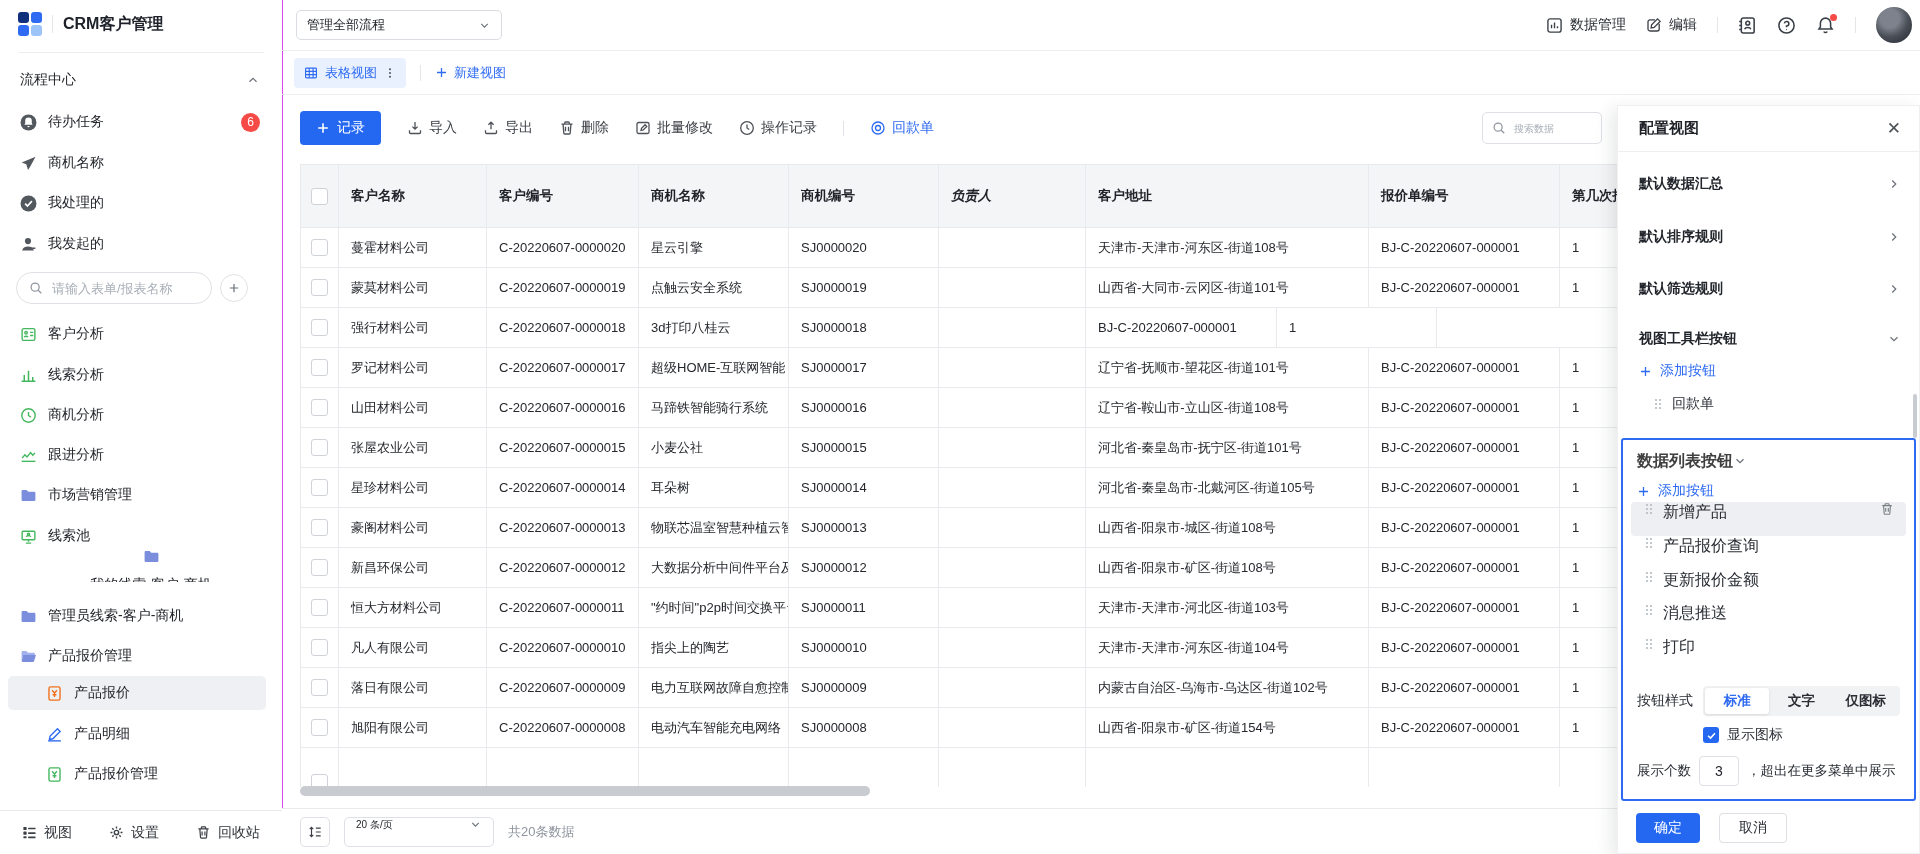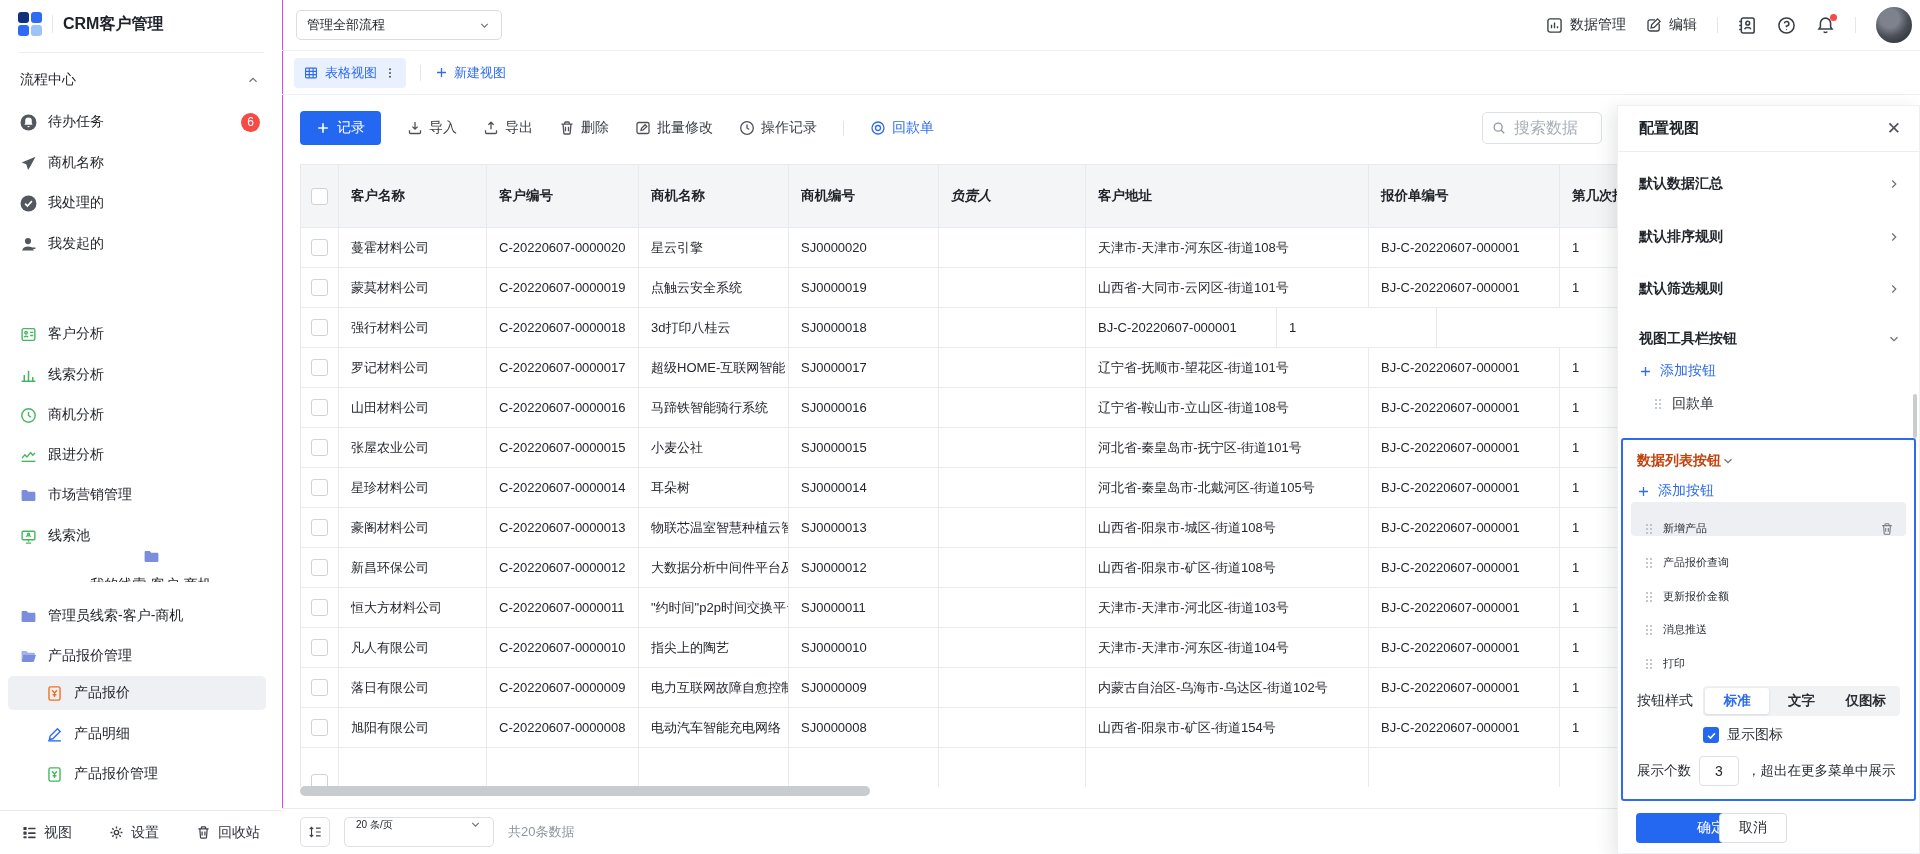--- a/index.html
+++ b/index.html
@@ -54,21 +54,21 @@
   .tab-div{width:1px;height:16px;background:#e4e6ea;}
   .newview{display:flex;align-items:center;gap:6px;color:#2e6bf2;font-size:13px;}
 
   .toolbar{position:absolute;top:111px;left:18px;height:34px;display:flex;align-items:center;gap:26px;}
   .btn-record{height:34px;background:#2468f2;color:#fff;border-radius:4px;padding:0 16px;display:flex;align-items:center;gap:7px;font-size:14px;}
   .tb-act{display:flex;align-items:center;gap:6px;font-size:14px;color:#3c4046;}
   .tb-div{width:1px;height:15px;background:#e0e3e7;}
   .tb-blue{color:#2e6bf2;}
   .search-box{position:absolute;top:112px;left:1200px;width:120px;height:32px;border:1px solid #dde0e5;border-radius:5px;
               display:flex;align-items:center;gap:6px;padding:0 9px;box-sizing:border-box;background:#fff;}
-  .search-box input{border:none;outline:none;width:76px;font-size:16px;background:transparent;color:#a16207;}
+  .search-box input{border:none;outline:none;width:76px;font-size:10px;background:transparent;color:#a16207;}
   .search-box input::placeholder{color:#a9afb8;}
 
   
   .table{position:absolute;top:164px;left:18px;width:1334px;border:1px solid #e8eaed;border-bottom:none;box-sizing:border-box;overflow:hidden;background:#fff;}
   .thead,.tr{display:flex;width:1420px;}
   .thead{height:62px;background:#f4f5f7;}
   .th,.td{box-sizing:border-box;border-right:1px solid #e8eaed;display:flex;align-items:center;padding:0 12px;white-space:nowrap;overflow:hidden;}
   .th{font-weight:700;font-size:13.5px;color:#1f2329;}
   .td{font-size:13px;color:#24272c;}
   .tr{height:39px;border-top:1px solid #e8eaed;background:#fff;}
@@ -89,35 +89,35 @@
          box-shadow:-6px 4px 16px rgba(31,35,41,.10);border:1px solid #eef0f2;box-sizing:border-box;}
   .p-title{position:absolute;top:0;left:0;right:0;height:45px;display:flex;align-items:center;justify-content:space-between;padding:0 18px 0 21px;box-sizing:border-box;}
   .p-title .t{font-size:15px;font-weight:700;color:#1f2329;}
   .p-close{font-size:17px;color:#4e5258;line-height:1;}
   .p-tdiv{position:absolute;top:45px;left:0;right:0;height:1px;background:#eceef1;}
   .p-sec{position:absolute;left:21px;right:18px;height:36px;display:flex;align-items:center;justify-content:space-between;font-size:14px;font-weight:700;color:#22262c;}
   .p-add{position:absolute;left:21px;height:26px;display:flex;align-items:center;gap:8px;color:#2e6bf2;font-size:14px;}
   .p-item{position:absolute;left:35px;height:28px;display:flex;align-items:center;gap:9px;font-size:14px;color:#2a2e34;}
   .p-thumb{position:absolute;right:2px;top:288px;width:4px;height:44px;border-radius:2px;background:#c9ccd1;}
   .pbox{position:absolute;left:3px;right:3px;top:332px;height:363px;border:2px solid #2e6bf2;border-radius:3px;box-sizing:border-box;background:#fff;}
-  .pb-sec{position:absolute;top:6px;left:14px;right:14px;height:30px;display:flex;align-items:center;font-size:14px;font-weight:700;color:#c2410c;}
+  .pb-sec{position:absolute;top:6px;left:14px;right:14px;height:30px;display:flex;align-items:center;font-size:16px;font-weight:700;color:#404040;}
   .pb-add{position:absolute;top:38px;left:14px;height:26px;display:flex;align-items:center;gap:8px;color:#2e6bf2;font-size:14px;}
-  .pb-item{position:absolute;left:21px;height:34px;display:flex;align-items:flex-end;gap:9px;font-size:11px;color:#2a2e34;}
+  .pb-item{position:absolute;left:21px;height:34px;display:flex;align-items:flex-start;gap:9px;font-size:16px;color:#2a2e34;}
   .pb-item.hl{left:8px;right:8px;background:#edeff2;border-radius:4px;padding-left:13px;}
   .pb-item .trash{position:absolute;right:12px;color:#7a8086;}
   .pb-style{position:absolute;top:245px;left:14px;right:14px;height:32px;display:flex;align-items:center;gap:10px;}
   .pb-style .sl{font-size:14px;color:#2a2e34;}
   .seg{flex:1;height:30px;background:#f1f2f4;border-radius:4px;display:flex;align-items:center;padding:2px;box-sizing:border-box;font-weight:bold;}
   .seg .opt{flex:1;height:26px;display:flex;align-items:center;justify-content:center;font-size:13.5px;color:#2a2e34;border-radius:3px;}
   .seg .opt.sel{background:#fff;color:#2e6bf2;box-shadow:0 1px 3px rgba(31,35,41,.12);}
   .pb-check{position:absolute;top:280px;left:80px;height:30px;display:flex;align-items:center;gap:8px;font-size:14px;color:#2a2e34;}
   .ckbox{width:16px;height:16px;border-radius:3px;background:#2468f2;display:flex;align-items:center;justify-content:center;}
   .pb-count{position:absolute;top:315px;left:14px;right:8px;height:32px;display:flex;align-items:center;gap:8px;font-size:13.5px;color:#2a2e34;}
   .cnt-input{width:40px;height:30px;border:1px solid #dde0e5;border-radius:4px;text-align:center;font-size:14px;color:#23262b;box-sizing:border-box;outline:none;}
-  .p-ok{position:absolute;left:18px;top:707px;width:64px;height:30px;background:#2468f2;color:#fff;border-radius:4px;display:flex;align-items:center;justify-content:center;font-size:14px;padding-left:43px;}
+  .p-ok{position:absolute;left:18px;top:707px;width:64px;height:30px;background:#2468f2;color:#fff;border-radius:4px;display:flex;align-items:center;justify-content:center;font-size:14px;}
   .p-cancel{position:absolute;left:101px;top:707px;width:68px;height:30px;border:1px solid #dcdfe3;border-radius:4px;display:flex;align-items:center;justify-content:center;font-size:14px;color:#2a2e34;box-sizing:border-box;background:#fff;}
 </style>
 </head>
 <body>
 
 <div class="app">
 
   <aside class="sidebar">
     <div class="sb-logo">
       <span class="logo-grid">
@@ -172,20 +172,36 @@
       <span class="ic">
           <svg width="17" height="17" viewBox="0 0 16 16">
             <circle cx="7.5" cy="4.8" r="2.9" fill="#53575e"></circle>
             <path d="M2 13.6a5.6 4.6 0 0 1 11 0z" fill="#53575e"></path>
             <path d="M10.5 11.5h4" stroke="#53575e" stroke-width="1.4"></path>
           </svg>
         </span>
       <span class="lbl">我发起的</span>
     </div>
 
+    <div class="sb-search">
+      <div class="sb-pill">
+        <span class="ic">
+            <svg width="14" height="14" viewBox="0 0 16 16" fill="none" stroke="#8f959e" stroke-width="1.4">
+              <circle cx="7" cy="7" r="4.6"></circle>
+              <path d="M10.6 10.6L14 14"></path>
+            </svg>
+          </span>
+        <input placeholder="请输入表单/报表名称" style="">
+      </div>
+      <div class="sb-plus">
+          <svg width="12" height="12" viewBox="0 0 16 16" fill="none" stroke="currentColor" stroke-width="1.6">
+            <path d="M8 2.5v11M2.5 8h11"></path>
+          </svg>
+        </div>
+    </div>
 
     <div class="sb-row" style="top:317px;">
       <span class="ic">
           <svg width="17" height="17" viewBox="0 0 16 16" fill="none" stroke="#43b75d" stroke-width="1.3">
             <rect x="2" y="2.5" width="12" height="11" rx="1.5"></rect>
             <circle cx="5.7" cy="6.4" r="1.2"></circle>
             <path d="M4 10.6c.5-1.2 3-1.2 3.5 0M9.5 6h3M9.5 9h3"></path>
           </svg>
         </span>
       <span class="lbl">客户分析</span>

